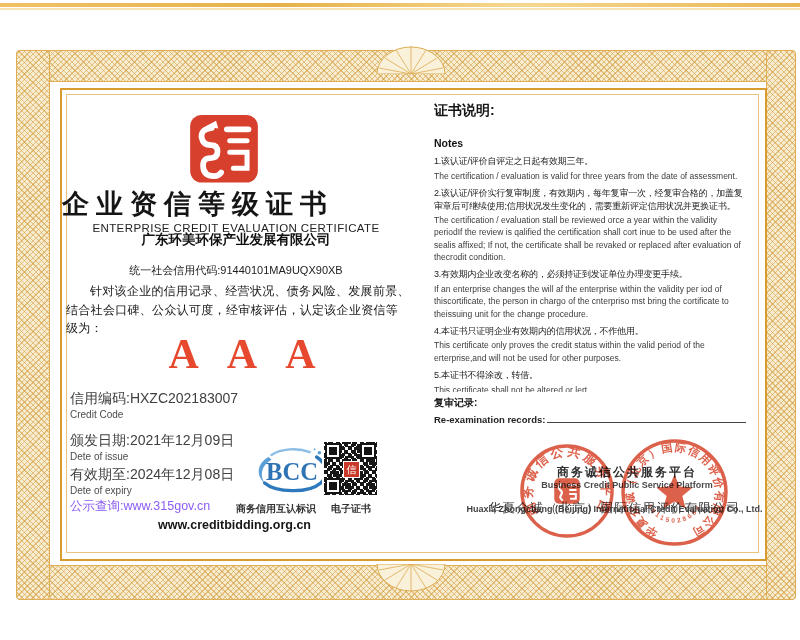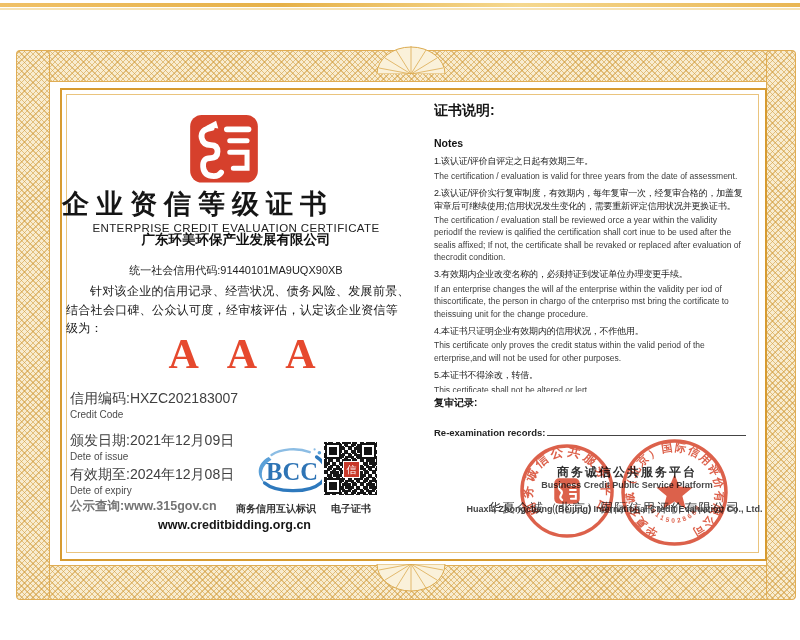--- a/index.html
+++ b/index.html
@@ -39,21 +39,21 @@
         font-size:11px;color:#222;}
   .para{position:absolute;left:4px;top:192px;width:344px;font-size:12px;
         line-height:1.55;text-indent:2em;color:#161616;letter-spacing:.3px;}
   .rating{position:absolute;left:0;top:240px;width:348px;text-align:center;
           font-family:"Liberation Serif",serif;font-weight:bold;font-size:42px;
           color:#e6492e;letter-spacing:28px;padding-left:40px;box-sizing:border-box;}
   .field{position:absolute;left:8px;width:330px;}
   .field .cn{font-size:14px;font-weight:400;color:#404040;}
   .field .en{font-size:10px;color:#4c4c4c;margin-top:1px;}
   .f1{top:300px;} .f2{top:342px;} .f3{top:376px;}
-  .query1{position:absolute;left:8px;top:408px;font-size:12.5px;font-weight:700;color:#737373;text-align:center;}
+  .query1{position:absolute;left:8px;top:408px;font-size:12.5px;font-weight:400;color:#8b5cf6;text-align:center;}
   .query2{position:absolute;left:96px;top:428px;font-size:12.5px;font-weight:600;color:#161616;}
   .bcc{position:absolute;left:188px;top:356px;width:84px;height:52px;}
   .bcc-label{position:absolute;left:148px;top:412px;width:132px;text-align:center;
              font-size:10px;font-weight:600;color:#333;}
   .qr{position:absolute;left:262px;top:352px;width:53px;height:53px;background:
         conic-gradient(#171717 25%,rgba(0,0,0,0) 0 50%,#171717 0 75%,rgba(0,0,0,0) 0) 0 0/8px 8px,
         conic-gradient(#171717 25%,rgba(0,0,0,0) 0 50%,#171717 0 75%,rgba(0,0,0,0) 0) 3px 5px/6px 6px,
         #fff;outline:2px solid #fff;}
   .finder{position:absolute;width:12px;height:12px;border:2px solid #141414;background:#fff;}
   .finder::after{content:"";position:absolute;inset:2px;background:#141414;}
@@ -63,21 +63,21 @@
   .qr-label{position:absolute;left:258px;top:412px;width:62px;text-align:center;
             font-size:10px;font-weight:600;color:#333;}
 
   
   .notes{position:absolute;left:372px;top:12px;width:312px;max-height:290px;overflow:hidden;}
   .notes-h-cn{font-size:14px;font-weight:bold;color:#141414;margin:0 0 17px 0;}
   .notes-h-en{font-size:10.5px;font-weight:bold;color:#141414;margin:0 0 6px 0;}
   .note-cn{font-size:9px;color:#1c1c1c;line-height:1.4;margin:4px 0 2px 0;letter-spacing:-.2px;}
   .note-en{font-size:8.5px;color:#3c3c3c;line-height:1.45;margin:2px 0 5px 0;}
   .review{position:absolute;left:372px;top:306px;width:312px;}
-  .review-cn{font-size:10px;font-weight:bold;color:#141414;margin:0 0 17px 0;}
+  .review-cn{font-size:10px;font-weight:bold;color:#141414;margin:0 0 4px 0;}
   .review-row{display:flex;align-items:flex-end;}
   .review-en{font-size:9.5px;font-weight:bold;color:#222;white-space:nowrap;}
   .review-rule{flex:1;border-bottom:1px solid #444;margin-bottom:2px;margin-left:2px;}
 
   
   .platform-cn{position:absolute;left:440px;top:374px;width:250px;text-align:center;
                font-size:12px;font-weight:bold;letter-spacing:2px;color:#2e2e2e;}
   .platform-en{position:absolute;left:440px;top:390px;width:250px;text-align:center;
                font-size:9px;font-weight:600;color:#4a4a4a;}
   .issuer-cn{position:absolute;left:400px;top:410px;width:305px;text-align:center;

